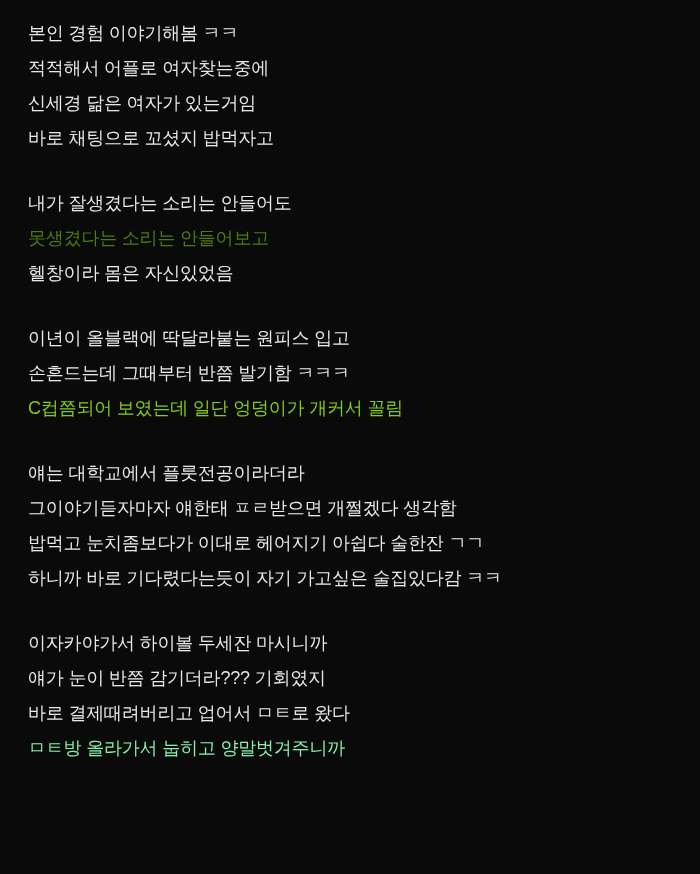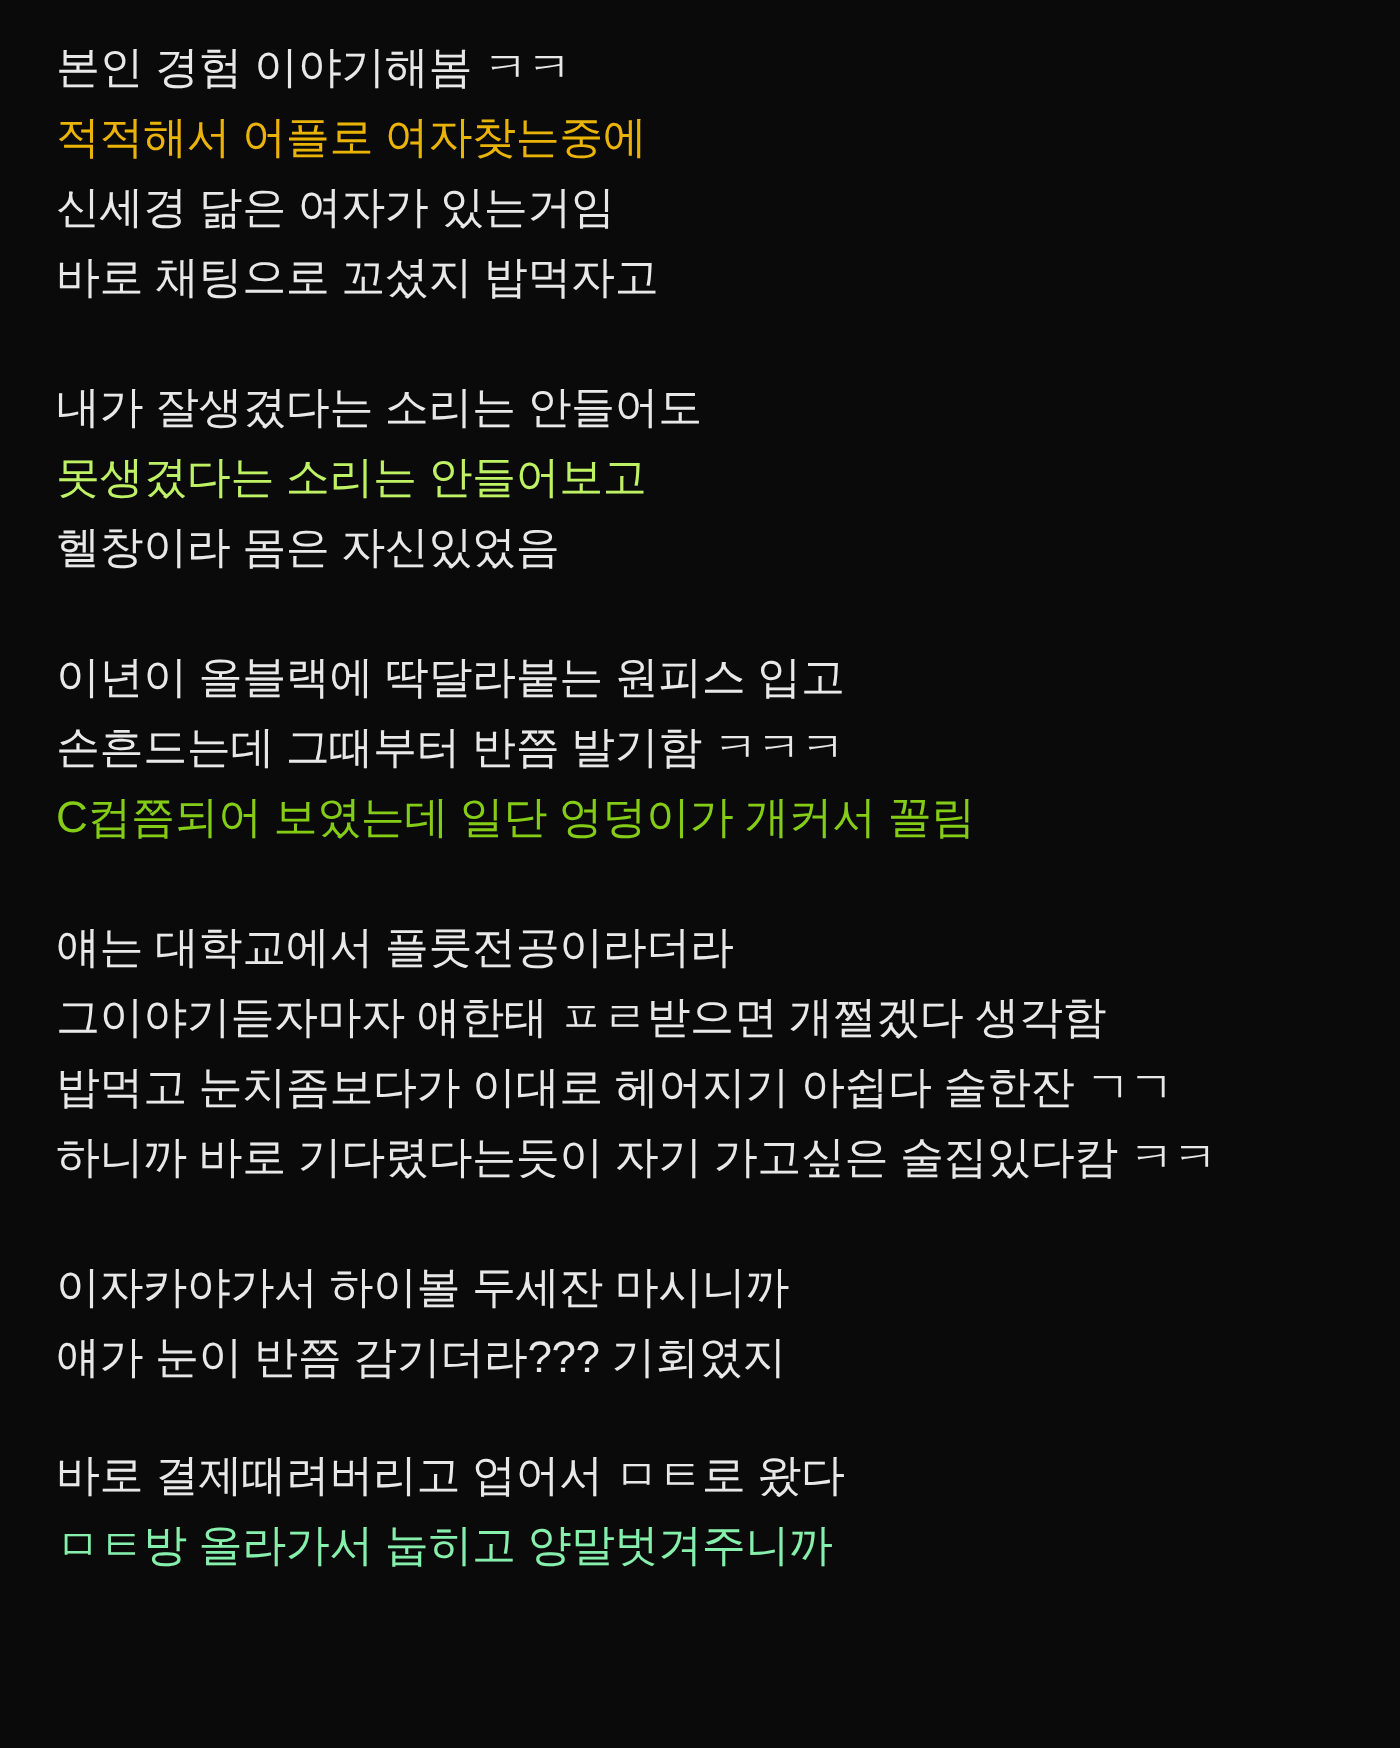--- a/index.html
+++ b/index.html
@@ -22,58 +22,58 @@
     display: block;
   }
   .para {
     margin: 0 0 30px 0;
   }
   .para:last-child {
     margin-bottom: 0;
   }
   .line {
     color: #e8e8e8;
-    font-size: 22px;
+    font-size: 18px;
     line-height: 35px;
     letter-spacing: -0.2px;
     white-space: pre-wrap;
     word-break: keep-all;
   }
 </style>
 </head>
 <body>
 
 <div id="page" style="background: rgb(10, 10, 10);">
 
   <div class="para">
     <div class="line" style="color: rgb(232, 232, 232);">본인 경험 이야기해봄 ㅋㅋ</div>
-    <div class="line" style="color: #eab308;">적적해서 어플로 여자찾는중에</div>
+    <div class="line" style="color: #e5e5e5;">적적해서 어플로 여자찾는중에</div>
     <div class="line" style="color: rgb(232, 232, 232);">신세경 닮은 여자가 있는거임</div>
     <div class="line" style="color: rgb(232, 232, 232);">바로 채팅으로 꼬셨지 밥먹자고</div>
   </div>
 
   <div class="para">
     <div class="line" style="color: rgb(232, 232, 232);">내가 잘생겼다는 소리는 안들어도</div>
-    <div class="line" style="color: #bef264;">못생겼다는 소리는 안들어보고</div>
+    <div class="line" style="color: #4d7c0f;">못생겼다는 소리는 안들어보고</div>
     <div class="line" style="color: rgb(232, 232, 232);">헬창이라 몸은 자신있었음</div>
   </div>
 
   <div class="para">
     <div class="line" style="color: rgb(232, 232, 232);">이년이 올블랙에 딱달라붙는 원피스 입고</div>
     <div class="line" style="color: rgb(232, 232, 232);">손흔드는데 그때부터 반쯤 발기함 ㅋㅋㅋ</div>
     <div class="line" style="color: #84cc16;">C컵쯤되어 보였는데 일단 엉덩이가 개커서 꼴림</div>
   </div>
 
   <div class="para">
     <div class="line" style="color: rgb(232, 232, 232);">얘는 대학교에서 플룻전공이라더라</div>
     <div class="line" style="color: rgb(232, 232, 232);">그이야기듣자마자 얘한태 ㅍㄹ받으면 개쩔겠다 생각함</div>
     <div class="line" style="color: rgb(232, 232, 232);">밥먹고 눈치좀보다가 이대로 헤어지기 아쉽다 술한잔 ㄱㄱ</div>
     <div class="line" style="color: rgb(232, 232, 232);">하니까 바로 기다렸다는듯이 자기 가고싶은 술집있다캄 ㅋㅋ</div>
   </div>
 
   <div class="para">
     <div class="line" style="color: rgb(232, 232, 232);">이자카야가서 하이볼 두세잔 마시니까</div>
     <div class="line" style="color: rgb(232, 232, 232);">얘가 눈이 반쯤 감기더라??? 기회였지</div>
-    <div class="line" style="color: rgb(232, 232, 232); margin-top: 24px;">바로 결제때려버리고 업어서 ㅁㅌ로 왔다</div>
+    <div class="line" style="color: rgb(232, 232, 232);">바로 결제때려버리고 업어서 ㅁㅌ로 왔다</div>
     <div class="line" style="color: #86efac;">ㅁㅌ방 올라가서 눕히고 양말벗겨주니까</div>
   </div>
 
 </div>
 
 </body></html>

